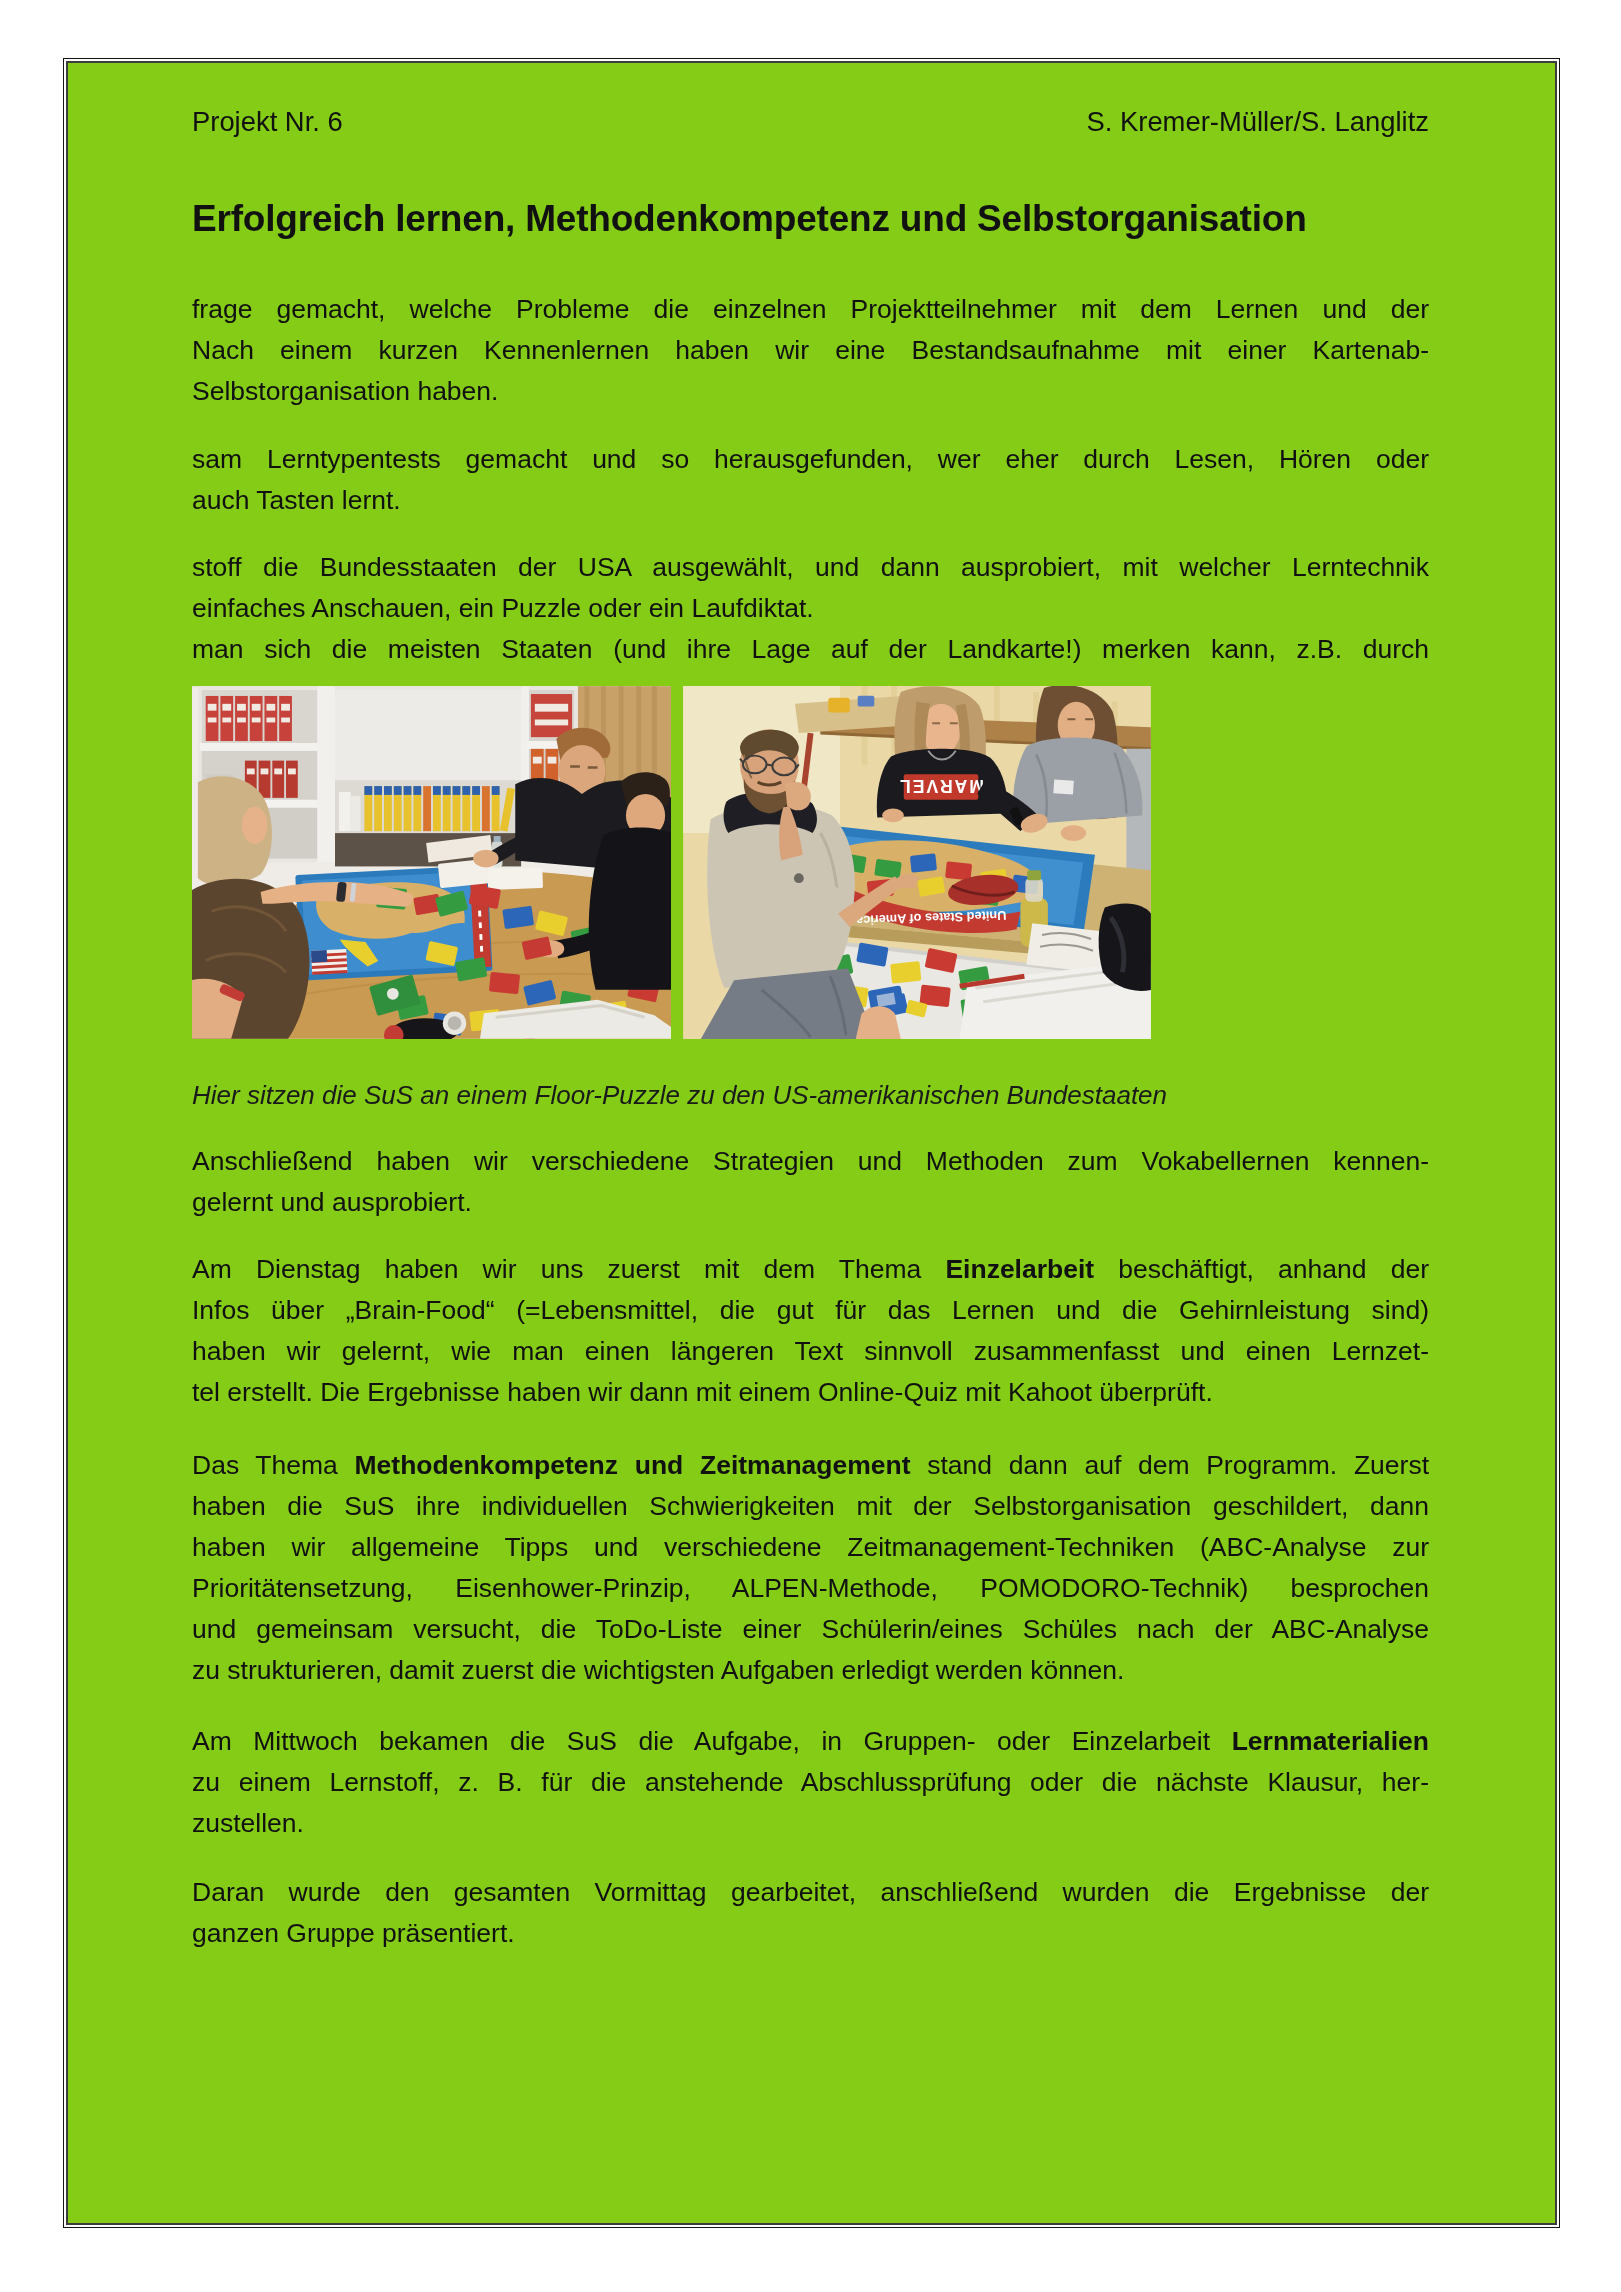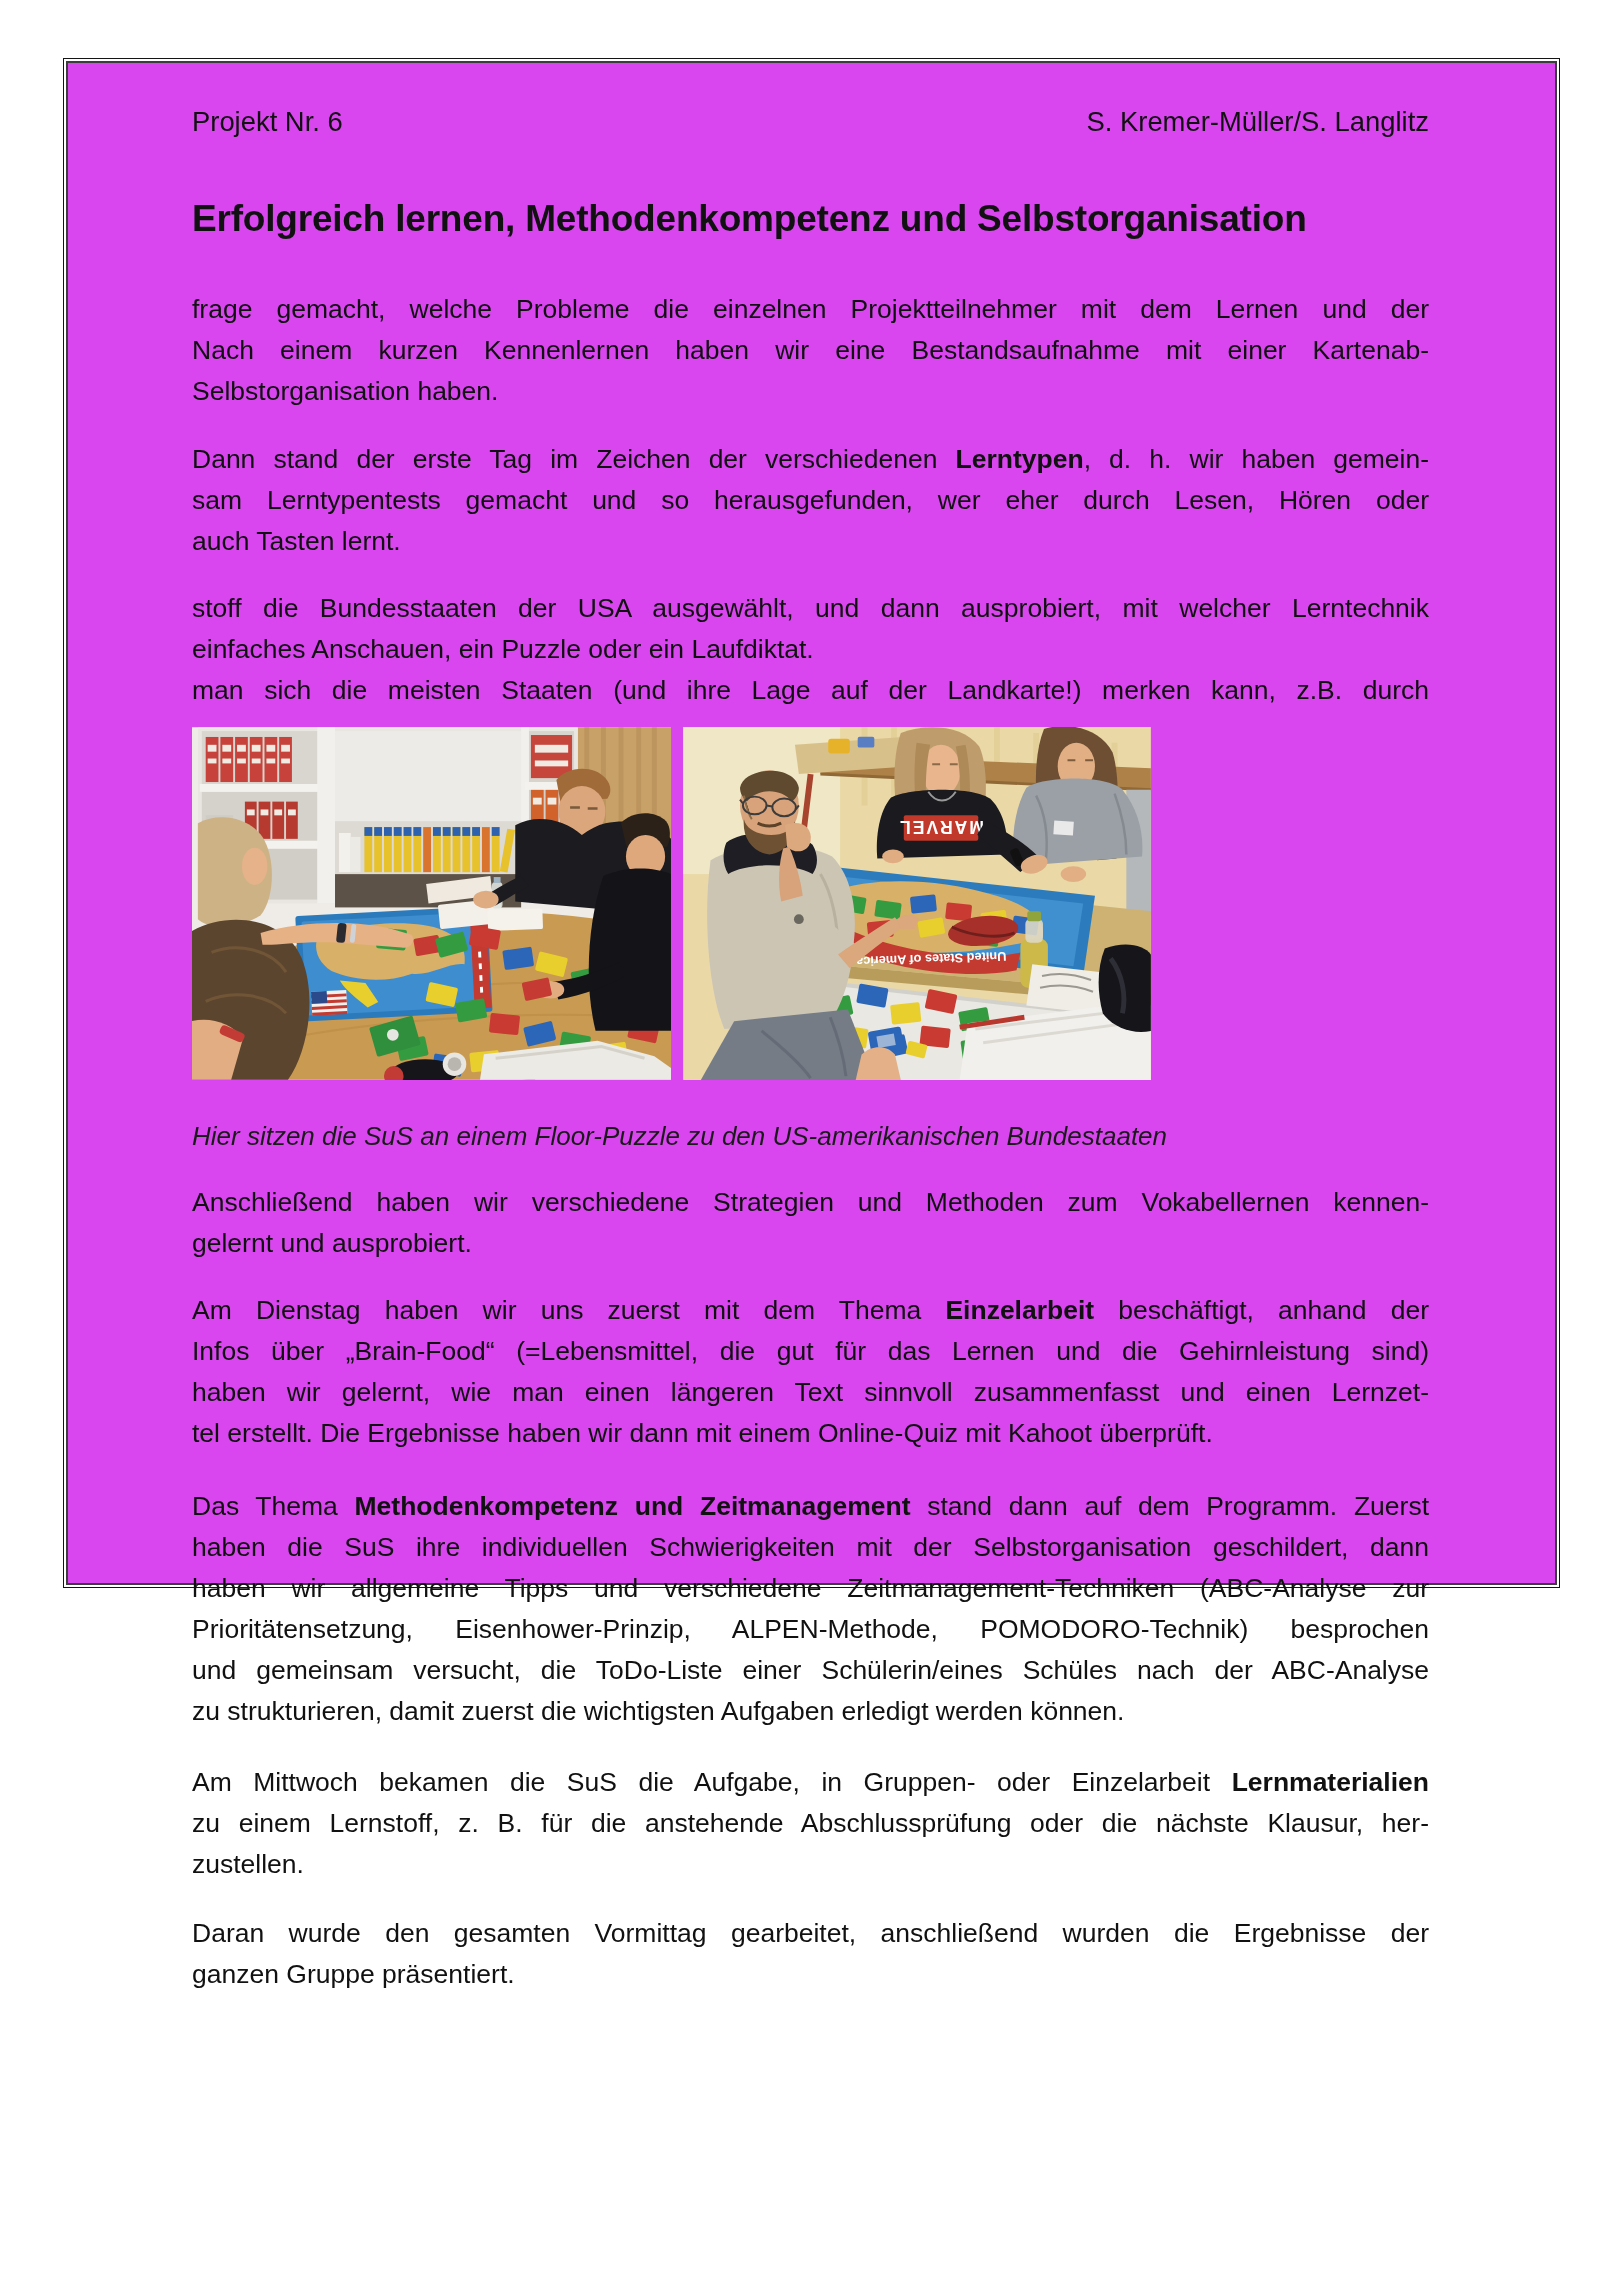--- a/index.html
+++ b/index.html
@@ -2,23 +2,23 @@
 <html lang="de"><head>
 <meta charset="utf-8">
 <style>
   html,body{margin:0;padding:0;}
   body{
     width:1621px;height:2293px;position:relative;background:#ffffff;
     font-family:"Liberation Sans",sans-serif;color:#111;
     -webkit-font-smoothing:antialiased;
   }
   .frame{
-    position:absolute;left:66px;top:61px;width:1491px;height:1524px;
+    position:absolute;left:66px;top:61px;width:1491px;height:2164px;
     box-sizing:border-box;border:2px solid #3d3d3d;
-    outline:1px solid #141414;outline-offset:2px;background:#d946ef;
+    outline:1px solid #141414;outline-offset:2px;background:#84cc16;
   }
   .content{margin-left:124px;width:1237px;padding-top:38px;}
   .header-row{display:flex;justify-content:space-between;font-size:27.4px;line-height:41px;}
   .title{font-size:37px;font-weight:bold;margin:49px 0 0 0;line-height:55px;letter-spacing:-0.2px;}
   .para{font-size:26.5px;line-height:41px;margin-top:26.5px;}
   .para .tline.just{text-align:justify;text-align-last:justify;}
   .b{font-weight:bold;}
   .mt44{margin-top:43px;}
   .mt31{margin-top:30px;}
   .mt33{margin-top:32px;}
@@ -39,21 +39,20 @@
     </div>
 
     <h1 class="title">Erfolgreich lernen, Methodenkompetenz und Selbstorganisation</h1>
 
     <div class="para mt44">
         <div class="tline just"><span>frage gemacht, welche Probleme die einzelnen Projektteilnehmer mit dem Lernen und der</span></div>
         <div class="tline just"><span>Nach einem kurzen Kennenlernen haben wir eine Bestandsaufnahme mit einer Kartenab-</span></div>
         <div class="tline"><span>Selbstorganisation haben.</span></div>
       </div>
     <div class="para">
-        <div class="tline just"><span>Dann stand der erste Tag im Zeichen der verschiedenen </span><span class="b">Lerntypen</span><span>, d. h. wir haben gemein-</span></div>
         <div class="tline just"><span>sam Lerntypentests gemacht und so herausgefunden, wer eher durch Lesen, Hören oder</span></div>
         <div class="tline"><span>auch Tasten lernt.</span></div>
       </div>
     <div class="para">
         <div class="tline just"><span>stoff die Bundesstaaten der USA ausgewählt, und dann ausprobiert, mit welcher Lerntechnik</span></div>
         <div class="tline"><span>einfaches Anschauen, ein Puzzle oder ein Laufdiktat.</span></div>
         <div class="tline just"><span>man sich die meisten Staaten (und ihre Lage auf der Landkarte!) merken kann, z.B. durch</span></div>
       </div>
 
     <div class="photos">

